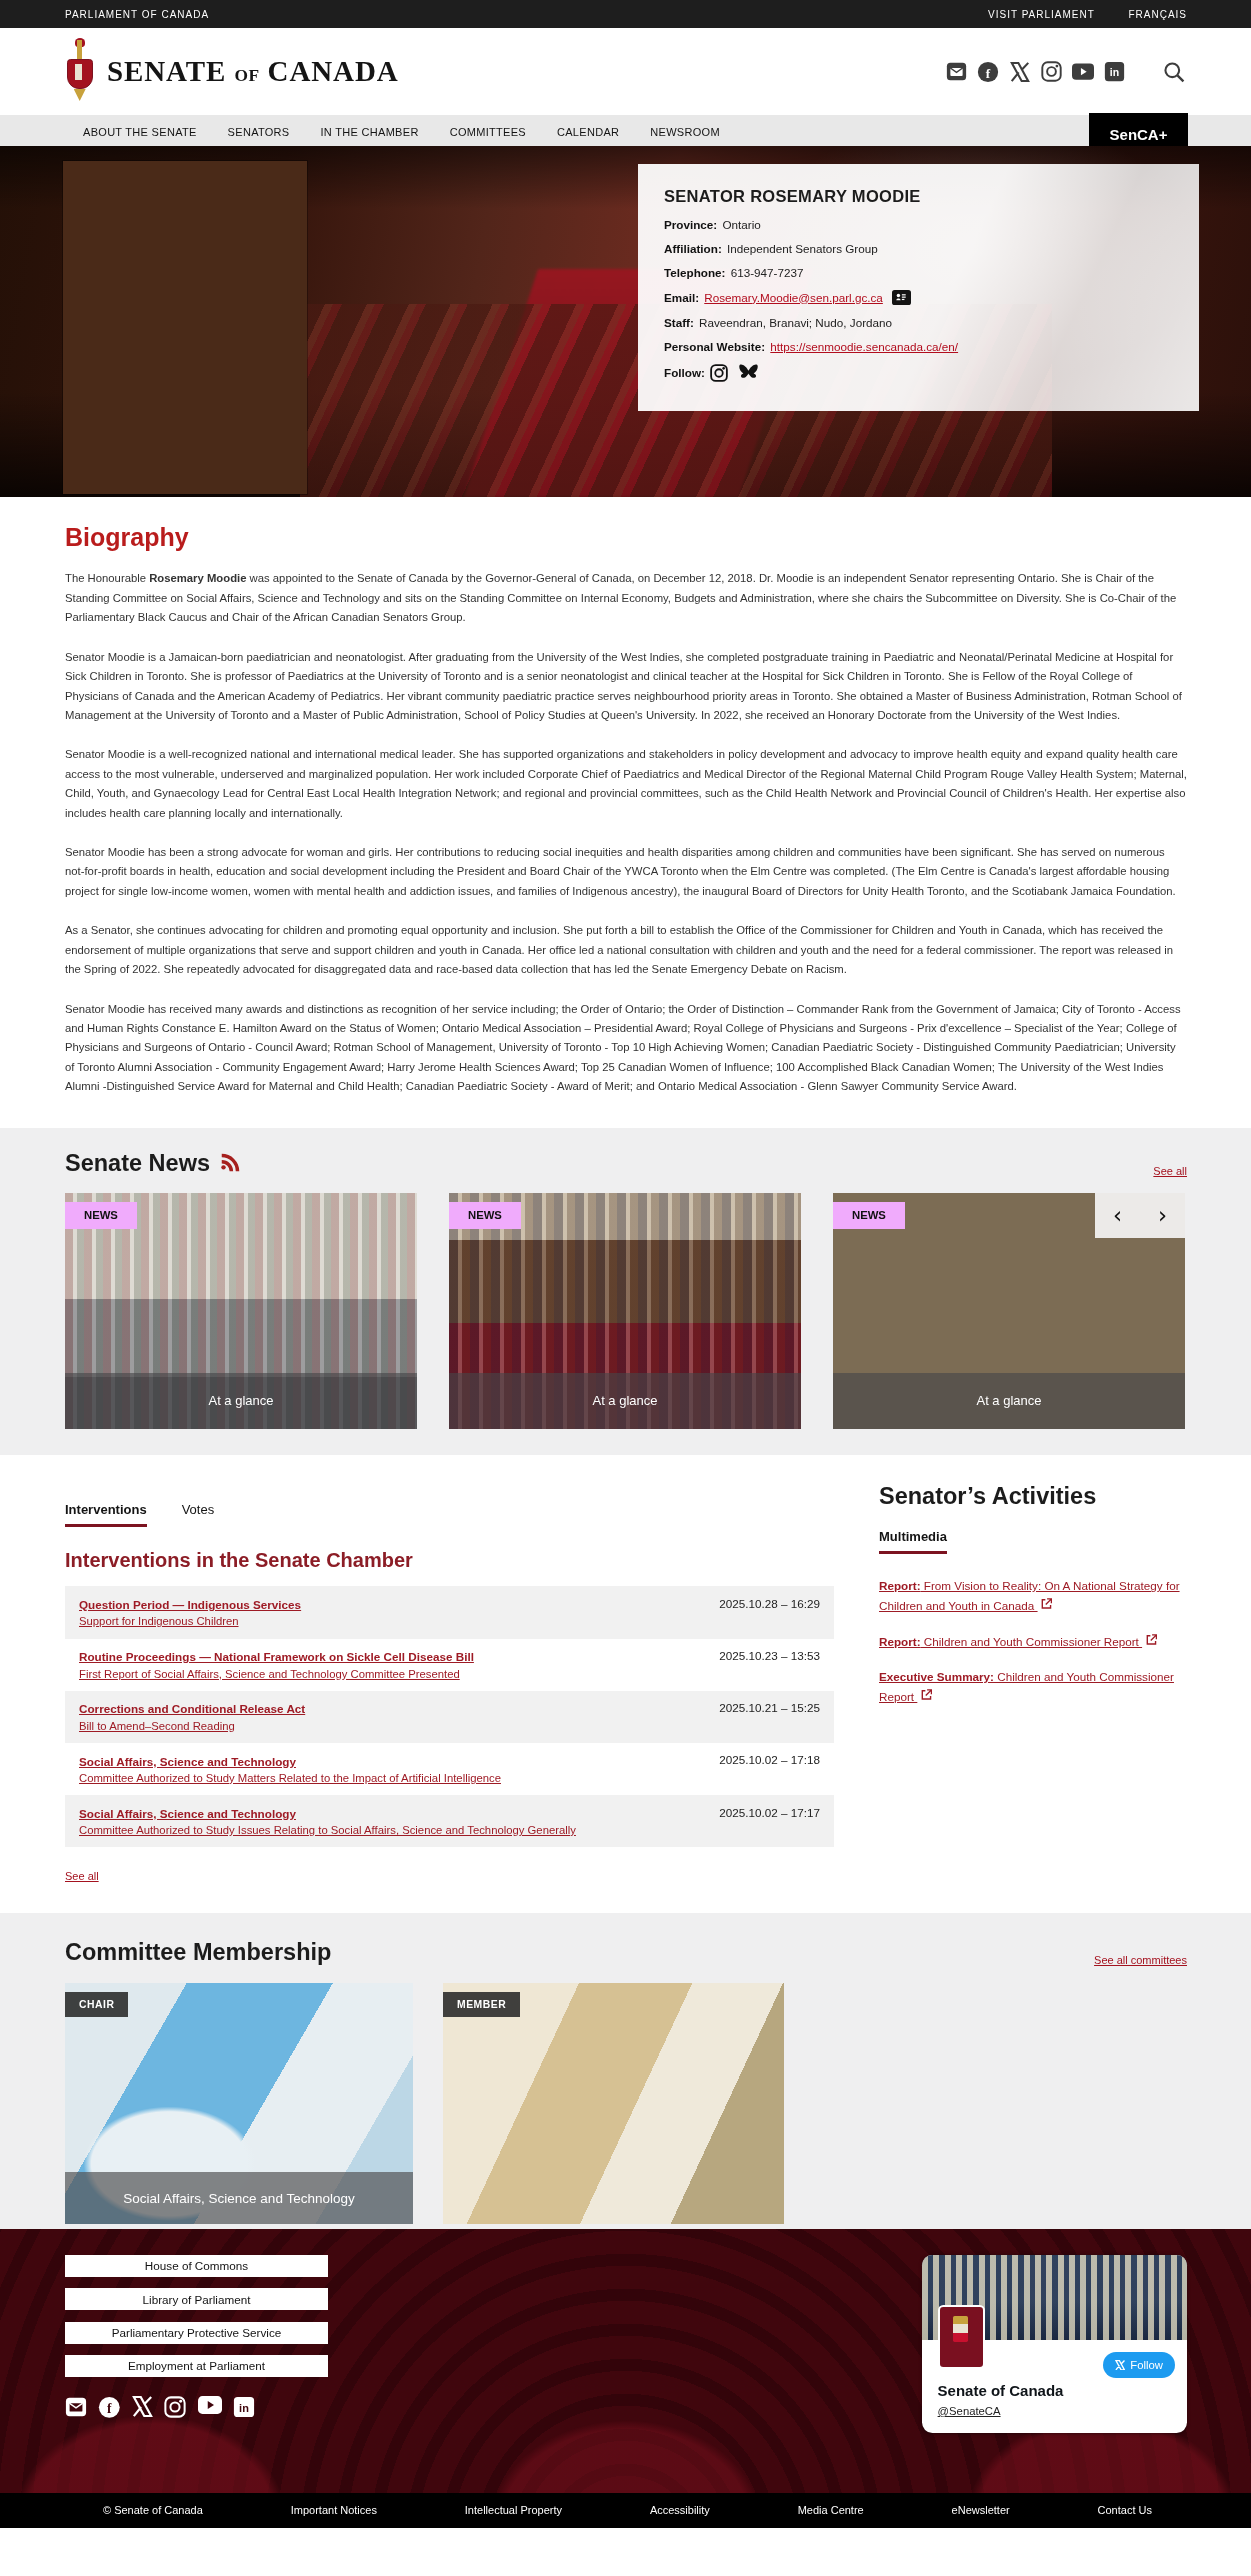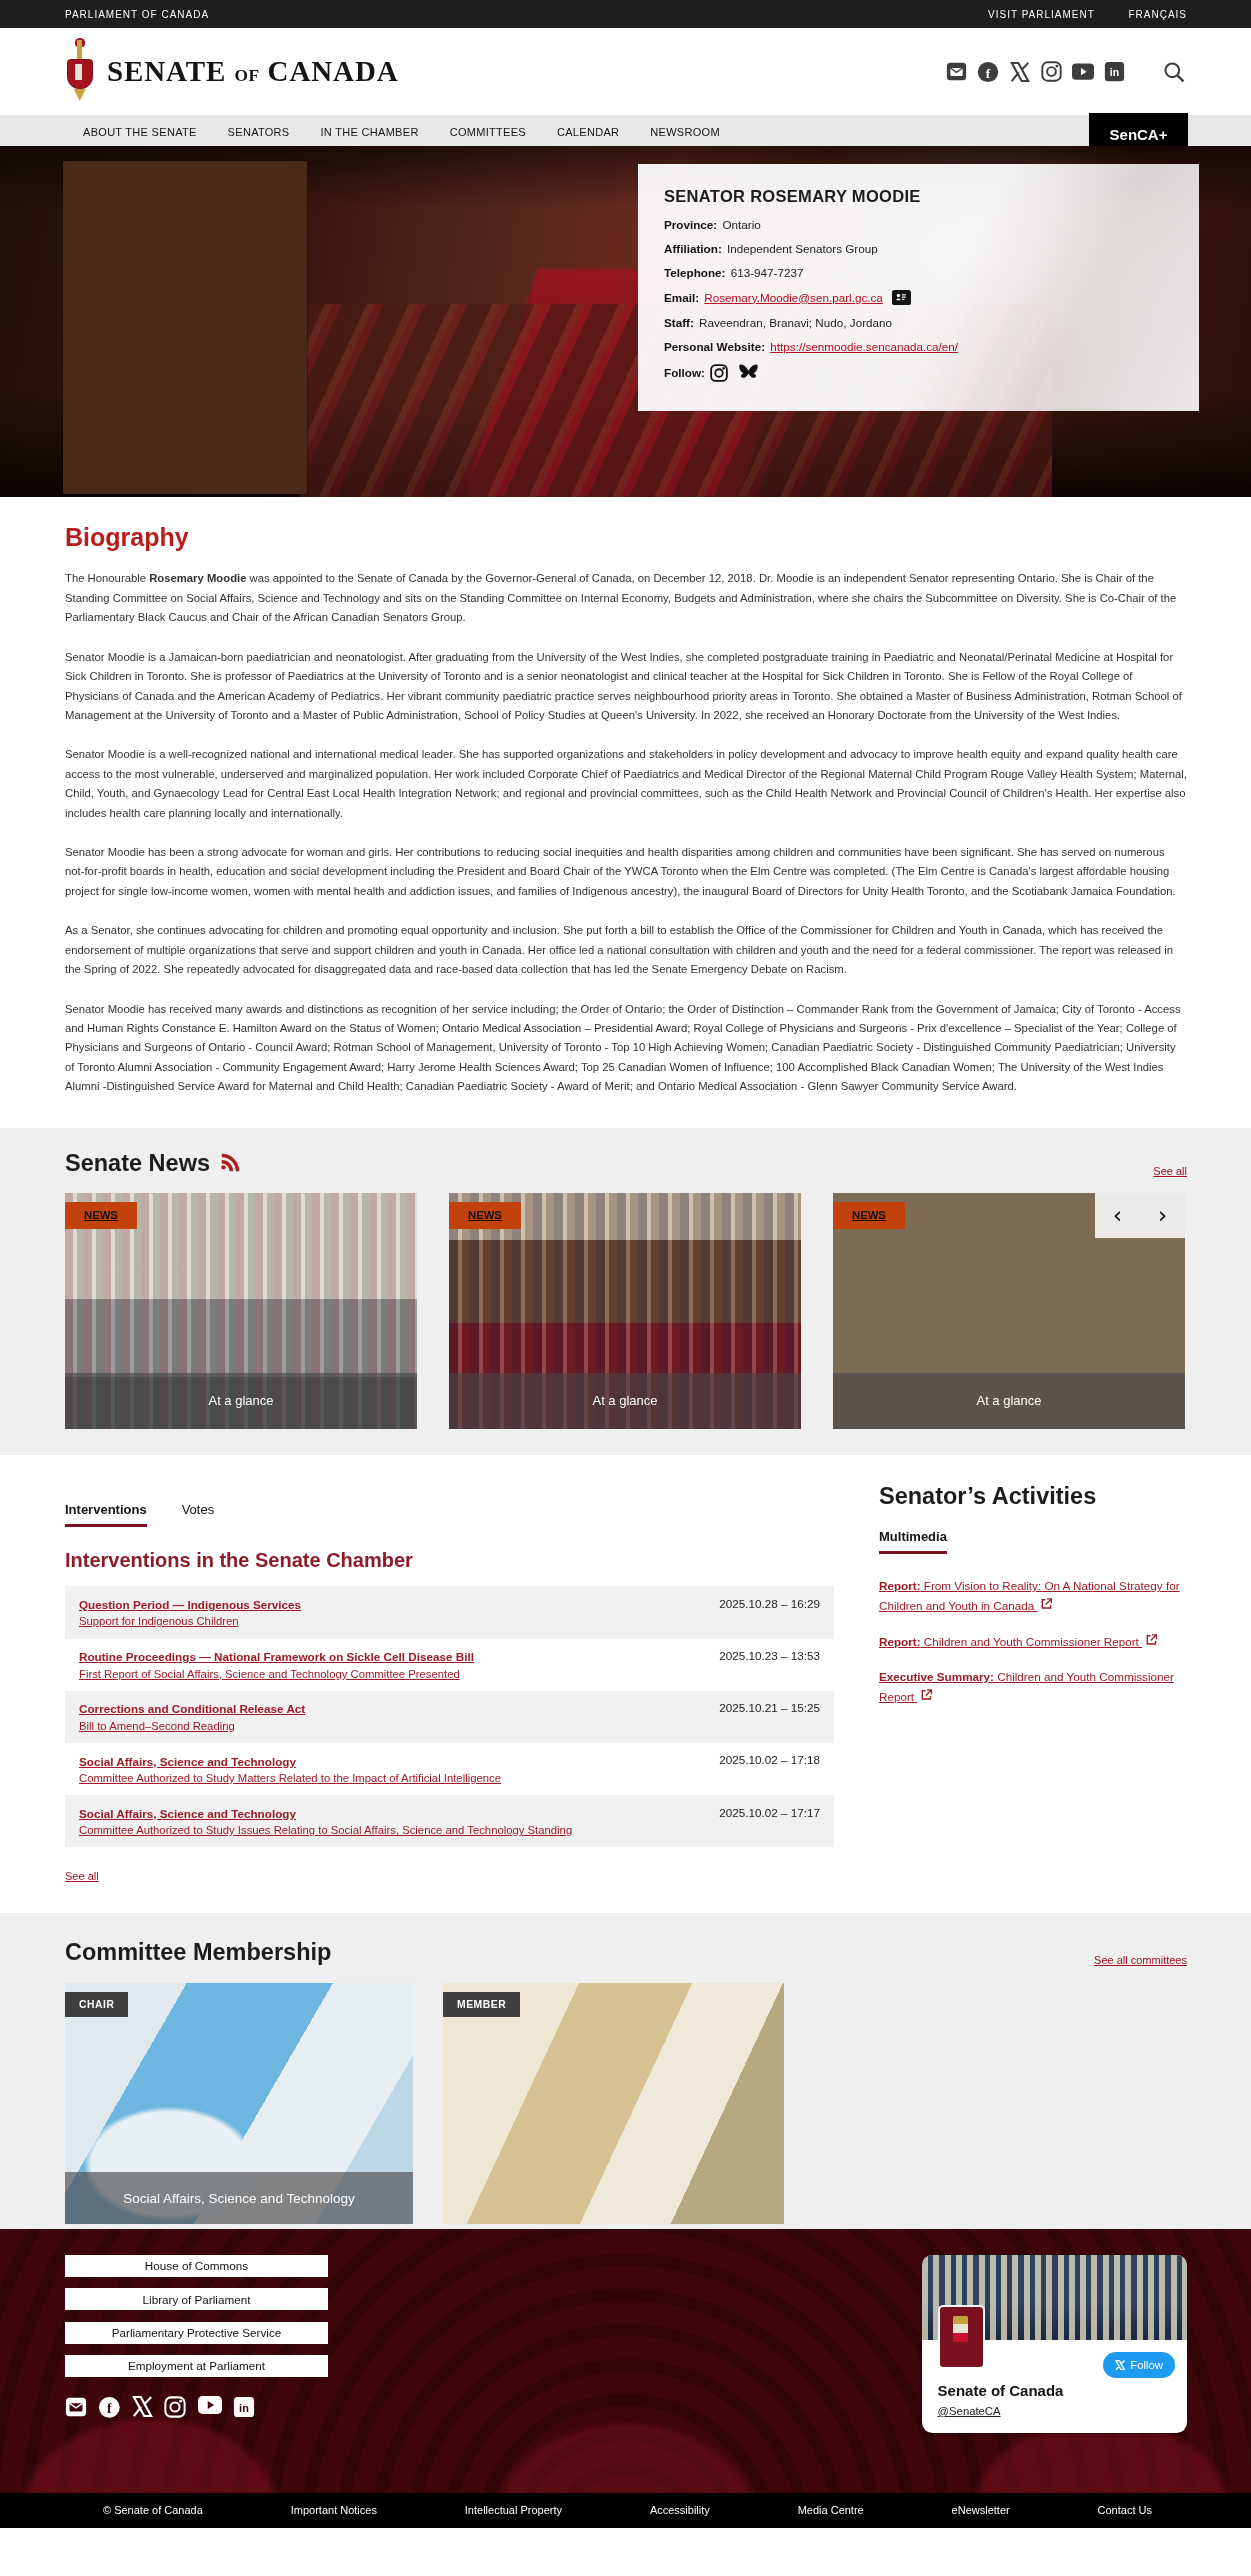--- a/index.html
+++ b/index.html
@@ -85,21 +85,21 @@
   .newscard .photo { position:absolute; inset:0; }
   .photo-a { background:
       repeating-linear-gradient(90deg, rgba(120,40,40,.25) 0 7.8px, rgba(255,255,255,.14) 7.8px 12px, rgba(40,60,40,.2) 12px 19px),
       linear-gradient(180deg, #d9d5cc 0 45%, #8d8d8f 45% 78%, #5c5c60 78%); }
   .photo-b { background:
       repeating-linear-gradient(90deg, rgba(30,30,50,.35) 0 8.7px, rgba(220,215,205,.25) 8.7px 13px, rgba(60,40,30,.25) 13px 21px),
       linear-gradient(180deg, #c9b9a2 0 20%, #6e4a33 20% 55%, #7d1622 55% 100%); }
   .photo-c { background:
       repeating-linear-gradient(90deg, rgba(30,30,40,.3) 0 9.6px, rgba(210,180,150,.3) 9.6px 14px, rgba(90,30,30,.3) 14px 22px),
       linear-gradient(180deg, #d9cfc0 0 30%, #9b8succeed467 30%, #8a7a5e 30% 70%, #4c3b30 70%); background-color:#7c6c54; }
-  .newsbadge { position:absolute; left:0; top:8.7px; background:#c2410c; color:#111; font-weight:bold; font-size:11.3px; padding:7.8px 19px; z-index:2;text-decoration:underline; }
+  .newsbadge { position:absolute; left:0; top:8.7px; background:#f0abfc; color:#111; font-weight:bold; font-size:11.3px; padding:7.8px 19px; z-index:2; }
   .caption { position:absolute; left:0; right:0; bottom:0; height:56px; background:rgba(70,70,72,.62); color:#fff; font-size:13px; display:flex; align-items:center; justify-content:center; z-index:2; }
   .carousel { position:absolute; top:0; right:0; width:90px; height:45px; background:rgba(245,245,245,.92); display:flex; align-items:center; justify-content:space-around; z-index:3; }
   .carousel button { background:none; border:none; font-size:22.6px; color:#111; cursor:pointer; line-height:1; font-family:"DejaVu Sans", sans-serif; }
 
   
   .business { background:#fff; padding:28px 0 30px 0; }
   .bizgrid { display:flex; gap:45px; }
   .bizleft { width:769px; }
   .bizright { width:307px; }
   .tabs { display:flex; gap:35px; margin:19px 0 22.6px 0; }
@@ -372,21 +372,21 @@
           <a href="#" class="isub">Bill to Amend–Second Reading</a>
           <span class="idate">2025.10.21 – 15:25</span>
         </li>
         <li class="irow">
           <a href="#" class="ititle">Social Affairs, Science and Technology</a>
           <a href="#" class="isub">Committee Authorized to Study Matters Related to the Impact of Artificial Intelligence</a>
           <span class="idate">2025.10.02 – 17:18</span>
         </li>
         <li class="irow">
           <a href="#" class="ititle">Social Affairs, Science and Technology</a>
-          <a href="#" class="isub">Committee Authorized to Study Issues Relating to Social Affairs, Science and Technology Standing</a>
+          <a href="#" class="isub">Committee Authorized to Study Issues Relating to Social Affairs, Science and Technology Generally</a>
           <span class="idate">2025.10.02 – 17:17</span>
         </li>
       </ul>
       <a href="#" class="seeall biz-seeall">See all</a>
     </div>
 
     <div class="bizright">
       <div class="sec-title">Senator’s Activities</div>
       <div class="tabs">
         <a href="#" class="tab active">Multimedia</a>

